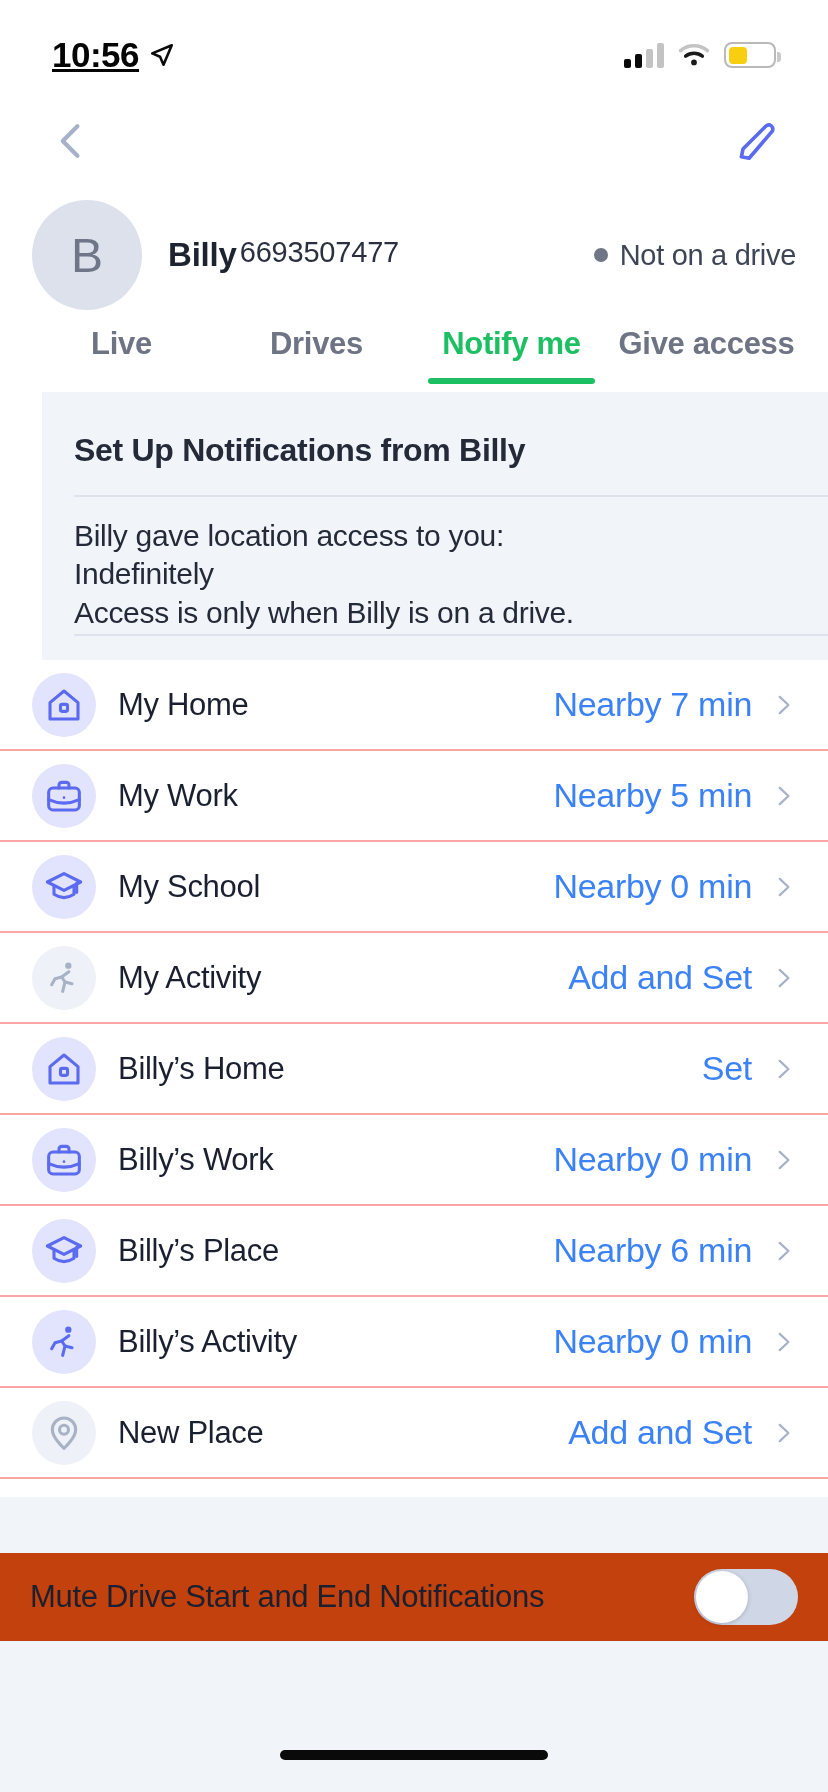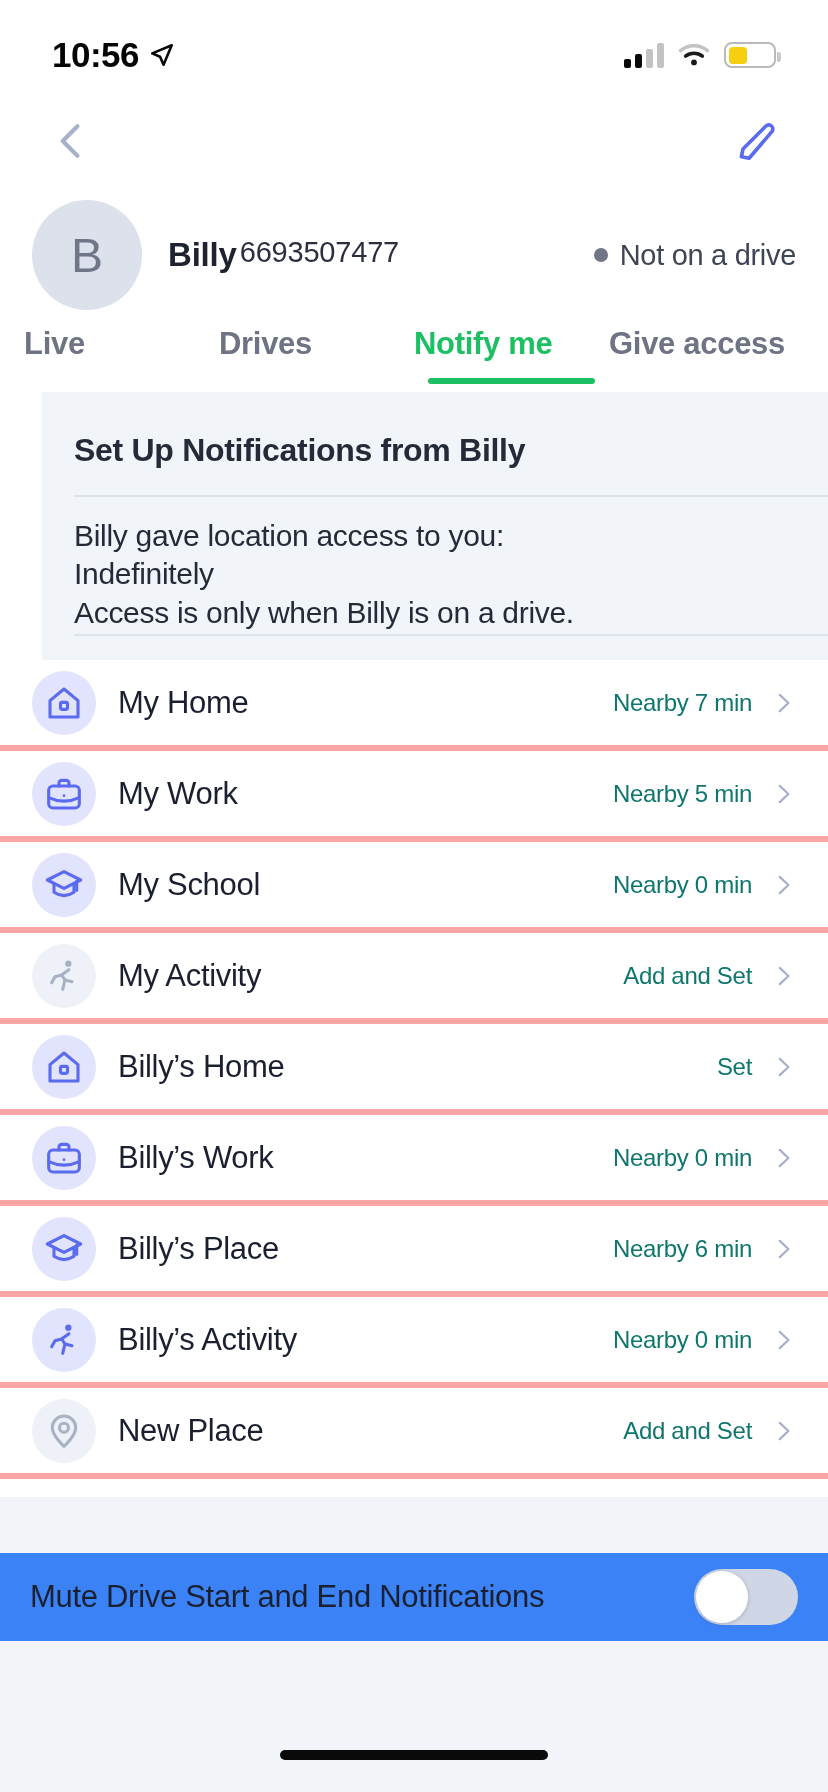--- a/index.html
+++ b/index.html
@@ -12,21 +12,21 @@
   }
   .phone { position:relative; width:828px; height:1792px; background:#fff; }
 
   
   .statusbar {
     position:absolute; top:0; left:0; width:828px; height:92px;
     display:flex; align-items:center; justify-content:space-between;
     padding:18px 52px 0 52px;
   }
   .sb-left { display:flex; align-items:center; gap:10px; }
-  .sb-time { font-size:35px; font-weight:700; color:#050505; letter-spacing:-0.5px; }
+  .sb-time { font-size:35px; font-weight:700; color:#050505; letter-spacing:-0.5px;text-decoration:underline; }
   .loc-arrow { width:26px; height:26px; display:block; }
   .sb-right { display:flex; align-items:center; gap:14px; }
   .sig { display:flex; align-items:flex-end; gap:4px; height:26px; }
   .sig i { display:block; width:7px; border-radius:2px; background:#0a0a0a; }
   .sig i:nth-child(1){ height:9px; }
   .sig i:nth-child(2){ height:14px; }
   .sig i:nth-child(3){ height:19px; background:#c3c3c3; }
   .sig i:nth-child(4){ height:25px; background:#c3c3c3; }
   .wifi { width:32px; height:24px; }
   .batt { position:relative; width:52px; height:26px; border:2.5px solid #b9b9b9; border-radius:8px; }
@@ -60,21 +60,21 @@
     font-size:29px; color:#3E4555; letter-spacing:-0.3px; white-space:nowrap;
   }
   .pstatus .dot { width:14px; height:14px; border-radius:7px; background:#707686; flex:0 0 auto; }
 
   
   .tabs {
     position:absolute; top:326px; left:0; width:828px; height:66px;
     display:flex; align-items:flex-start; padding:0 24px;
   }
   .tab {
-    flex:1 1 0; text-align:left; font-size:31px; font-weight:700;
+    flex:1 1 0; text-align:center; font-size:31px; font-weight:700;
     color:#6E7484; letter-spacing:-0.3px; position:relative; padding-bottom:22px;
   }
   .tab.active { color:#1DBF63; }
   .tab.active::after {
     content:""; position:absolute; left:7%; right:7%; bottom:0;
     height:6px; background:#1DBF63; border-radius:3px;
   }
 
   
   .infopanel {
@@ -84,41 +84,41 @@
   .info-title { font-size:32px; font-weight:700; color:#242A38; letter-spacing:-0.3px; }
   .info-rule { height:2px; background:#DDE2EC; margin:26px 0 20px 0; }
   .info-body { font-size:30px; color:#242A38; line-height:1.28; letter-spacing:-0.3px; }
   .info-rule2 { height:2px; background:#DDE2EC; position:absolute; left:32px; right:32px; bottom:24px; }
 
   
   .list { position:absolute; top:660px; left:0; width:828px; }
   .row {
     position:relative; height:91px; background:#fff;
     display:flex; align-items:center; padding:0 32px;
-    border-bottom:6px solid #fca5a5;
+    border-bottom:2px solid #fca5a5;
   }
   .row-icon {
     width:64px; height:64px; border-radius:32px; background:#E2E3FC;
     display:flex; align-items:center; justify-content:center; flex:0 0 auto;
   }
   .row-icon.muted { background:#EEF1F7; }
   .row-label {
     margin-left:22px; font-size:31px; color:#1B2030; letter-spacing:-0.3px;
     font-weight:400;
   }
   .row-value {
-    margin-left:auto; font-size:24px; color:#0f766e; letter-spacing:-0.3px;
+    margin-left:auto; font-size:34px; color:#3b82f6; letter-spacing:-0.3px;
     white-space:nowrap;
   }
   .row-chev { margin-left:18px; width:26px; height:40px; display:flex; align-items:center; }
 
   
   .spacer { position:absolute; left:0; width:828px; background:#F1F4F9; }
   .togglerow {
-    position:absolute; left:0; width:828px; height:88px; background:#3b82f6;
+    position:absolute; left:0; width:828px; height:88px; background:#c2410c;
     display:flex; align-items:center; padding:0 30px;
   }
   .toggle-label { font-size:31px; color:#1B2030; letter-spacing:-0.3px; }
   .switch {
     margin-left:auto; position:relative; width:104px; height:56px;
     border-radius:28px; background:#CFD6E5;
   }
   .switch .knob {
     position:absolute; left:2px; top:2px; width:52px; height:52px;
     border-radius:26px; background:#fff;

